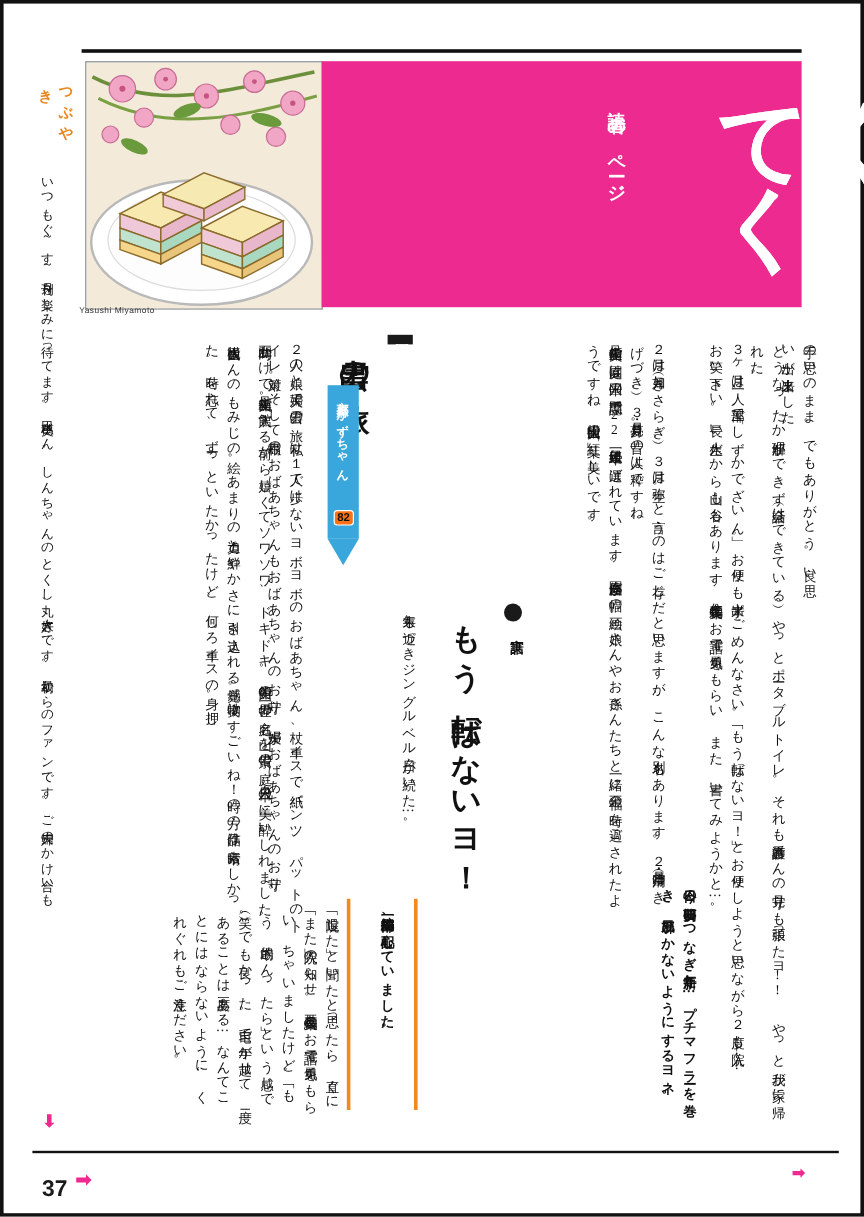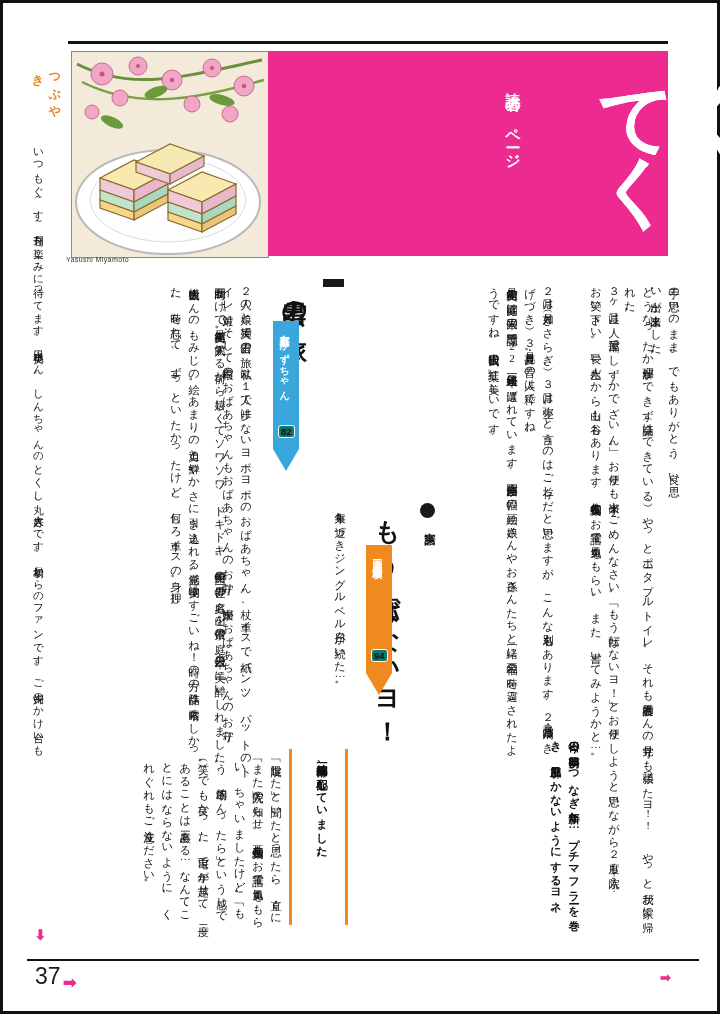--- a/index.html
+++ b/index.html
@@ -136,21 +136,21 @@
   }
   .pencil-blue{left:246px;top:58px;}
   .pencil-blue .shaft{height:128px;background:#3aa7dc;}
   .pencil-blue .tip{border-top:22px solid #3aa7dc;}
   .pencil-orange{left:339px;top:282px;}
   .pencil-orange .shaft{height:128px;background:#f08a1e;}
   .pencil-orange .tip{border-top:22px solid #f08a1e;}
 
   .age-badge{
     position:absolute;
-    background:#0f766e;color:#111;
+    background:#f97316;color:#111;
     font-size:9.5px;font-weight:bold;
     font-family:"Liberation Sans",sans-serif;
     border-radius:3px;padding:0 2px;
     border:1px solid #fff;
   }
 
   
   .editor-rule{
     position:absolute;left:318px;top:486px;width:3px;height:176px;background:#f08a1e;
   }
@@ -159,22 +159,22 @@
   }
 
   
   .footer{
     position:absolute;left:14px;bottom:8px;width:672px;height:34px;
   }
   .footer-rule{
     position:absolute;left:0;top:0;width:672px;height:2px;background:#111;
   }
   .pageno{
-    position:absolute;left:8px;top:4px;
-    font-size:23px;font-weight:normal;
+    position:absolute;left:8px;top:22px;
+    font-size:19px;font-weight:bold;
     font-family:"Liberation Sans",sans-serif;
   }
   .footer-txt{
     position:absolute;left:48px;top:13px;
     font-size:11px;letter-spacing:.5px;
     font-family:"Liberation Serif",serif;
   }
   .arrow{color:#ec2a8f;font-weight:bold;}
   .arrow2{position:absolute;right:28px;top:11px;color:#ec2a8f;font-weight:bold;font-size:13px;}
   .down-arrow{
@@ -288,26 +288,20 @@
 
     <div class="vcol" style="left:212px;top:16px;height:500px;width:16px;">２人の娘と夫婦で出雲の旅。私は１人で歩けないヨボヨボのおばあちゃん、杖、車イスで紙パンツ、パットのトイレ対策。そして島根のおばあちゃんもおばあちゃんのお守り。夫婦がおばあちゃんのお守り。</div>
     <div class="vcol" style="left:186px;top:16px;height:500px;width:16px;">五時間かけて足立美術館。入館する前から嬉しくてソワソワ、ドキドキ。美術館の世界一の名庭、山を借景の庭、只々日本の美に酔いしれました。</div>
     <div class="vcol" style="left:160px;top:16px;height:500px;width:16px;">横山大観さんのもみじの絵。あまりの迫力と鮮やかさに引き込まれる感覚。実物はすごいね！時の方の作品は素晴らしかった。時を忘れて、ずーっといたかったけど、何しろ車イスの身。押し</div>
 
     <div class="tag tag-maruhi">秘</div>
     <div class="tag tag-jitsuwa">実話</div>
     <div class="headline h-koro">もう
 転ばないヨ！</div>
 
-    <div class="pencil pencil-orange">
-      <div class="shaft"></div>
-      <div class="tip"></div>
-      <div class="name">岡山県 的場章枝</div>
-      <div class="age-badge" style="left:5px;top:104px;">94</div>
-    </div>
 
     <div class="vcol" style="left:306px;top:240px;height:470px;width:16px;">年末も近づきジングルベル日々が続いた…。</div>
 
     <div class="vcol" style="left:514px;top:16px;height:480px;width:16px;">２月は如月（きさらぎ）、３月は弥生。と言うのはご存じだと思いますが、こんな別名もあります。２月・雪消月（ゆきげづき）、３月・夢見月。昔の人は粋ですね。</div>
     <div class="vcol" style="left:478px;top:16px;height:480px;width:16px;">足立美術館の庭園は米国の専門誌で22年連続日本一に選ばれています。庭園自体が一幅の絵画。娘さんやお孫さんたちと一緒に至福の時を過ごされたようですね。横山大観の「紅葉」、美しいです。</div>
     <div class="vcol" style="left:640px;top:16px;height:200px;width:16px;">手の思いのまま。でもありがとう。良い思い出が出来ました。</div>
 
     <div class="vcol" style="left:614px;top:16px;height:640px;width:16px;">どうなったか理解ができず（会話はできている）、やっとポータブルトイレ。それも看護師さんの見守りも頑張ったヨ!! やっと我が家に帰れた。</div>
     <div class="vcol" style="left:580px;top:16px;height:640px;width:16px;">３ヶ月は一人、部屋で「しずかでざいん」。お便りも出来ずごめんなさい。「もう転ばないヨ！」とお便りしようと思いながら２度も入院!! お笑い下さい。長い人生だから山も谷もあります、住友編集長のお電話で勇気をもらい、また、書いてみようかと…。</div>
     <div class="vcol" style="left:540px;top:470px;height:190px;width:16px;font-weight:bold;">今日の夢明日につなぎ年新た…プチマフラーを巻き、風邪ひかないようにするヨネ。</div>

